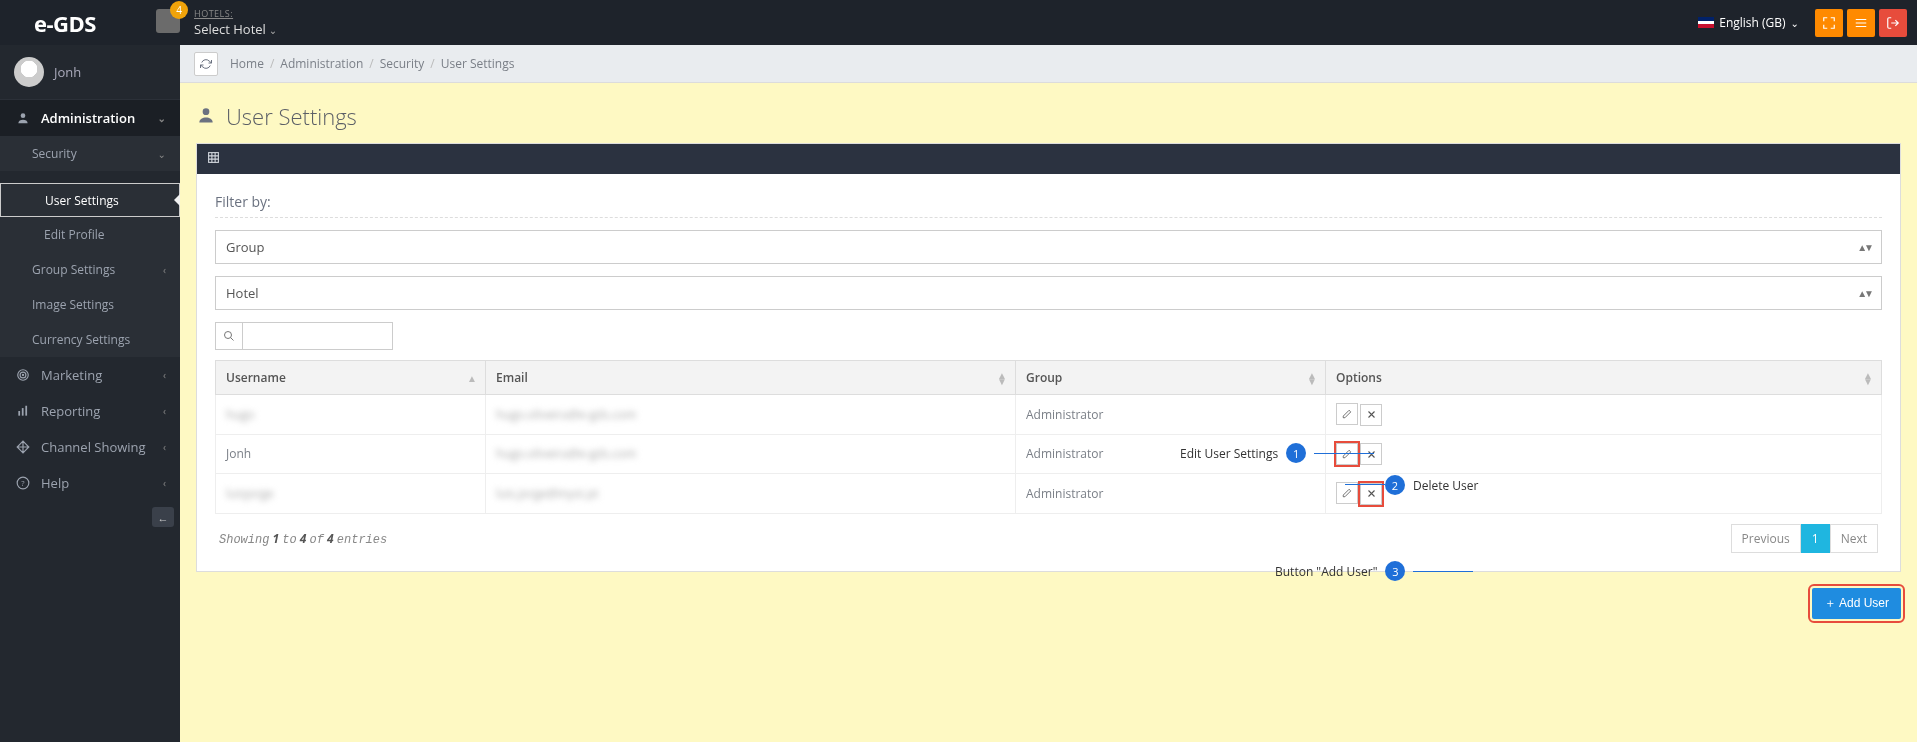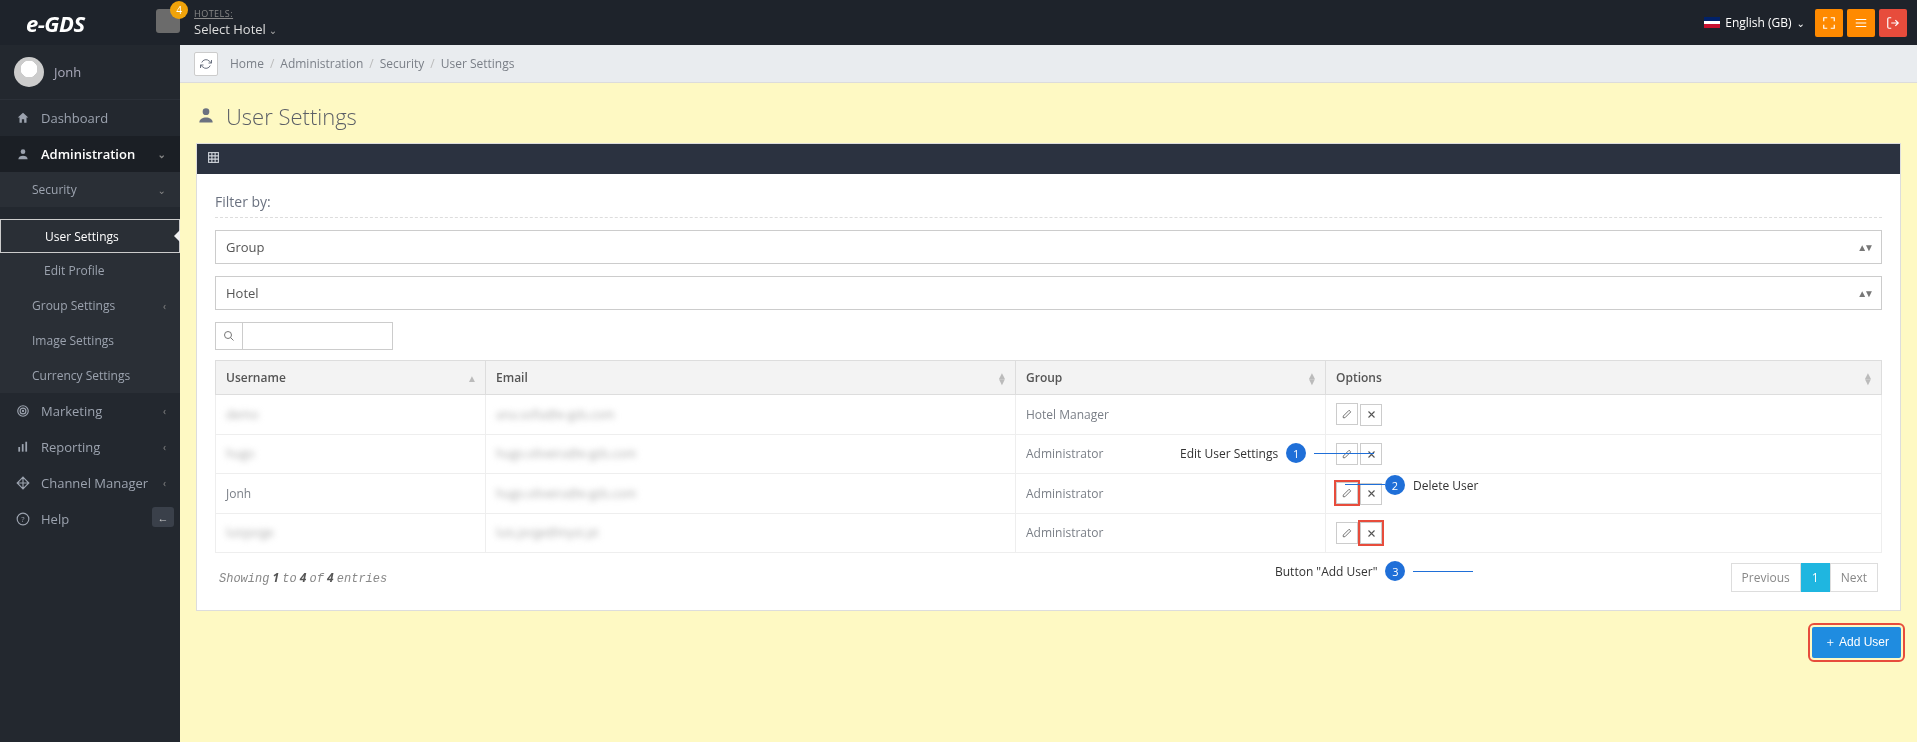--- a/index.html
+++ b/index.html
@@ -1,27 +1,27 @@
 <!DOCTYPE html>
 <html><head>
 <meta charset="utf-8">
 <style>
 * { box-sizing: border-box; margin: 0; padding: 0; }
 body { font-family: "Open Sans", "Helvetica Neue", Arial, sans-serif; font-size: 13px; color: #555; background: #f1f1f1; width: 1917px; }
 
 .topbar { background: #1e232b; height: 45px; display: flex; align-items: center; color: #fff; position: relative; }
-.logo { width: 150px; padding-left: 26px; font-size: 22px; font-weight: bold; letter-spacing: -0.5px; font-style: italic; }
+.logo { width: 150px; padding-left: 34px; font-size: 22px; font-weight: bold; letter-spacing: -0.5px; }
 .notif-wrap { position: relative; margin-left: 6px; margin-right: 14px; }
 .notif-icon { width: 24px; height: 24px; background: #6b6b6b; border-radius: 3px; display: inline-block; }
 .notif-badge { position: absolute; top: -8px; right: -8px; background: #f0a30a; color: #fff; border-radius: 50%; width: 18px; height: 18px; font-size: 10px; display: flex; align-items: center; justify-content: center; }
 .hotel-sel { color: #ccc; font-size: 11px; }
 .hotel-sel .lbl { text-transform: uppercase; letter-spacing: .5px; font-size: 9px; color: #888; text-decoration: underline; }
 .hotel-sel .val { font-size: 13px; color: #ddd; }
 .top-right { position: absolute; right: 10px; display: flex; align-items: center; gap: 4px; }
-.lang { color: #fff; font-size: 12px; margin-right: 6px; display: flex; align-items: center; gap: 5px; }
+.lang { color: #fff; font-size: 12px; margin-right: 12px; display: flex; align-items: center; gap: 5px; }
 .flag { display: inline-block; width: 16px; height: 11px; background: linear-gradient(180deg,#012169 0 33%,#fff 33% 66%,#c8102e 66%); }
 .sqbtn { width: 28px; height: 28px; display: flex; align-items: center; justify-content: center; border-radius: 2px; color: #fff; cursor: pointer; }
 .sq-orange { background: #ff8a00; }
 .sq-red { background: #e74c3c; }
 
 
 .shell { display: flex; }
 .sidebar { width: 180px; background: #23282f; min-height: 697px; color: #aab; position: relative; }
 .user-row { display: flex; align-items: center; gap: 10px; padding: 12px 14px; background: #23282f; border-bottom: 1px solid #2b3038; }
 .avatar { width: 30px; height: 30px; border-radius: 50%; background: radial-gradient(circle at 50% 40%, #fff 35%, #ccc 36%); }
@@ -118,28 +118,20 @@
 </div>
 
 <div class="shell">
 
   <div class="sidebar">
     <div class="user-row">
       <div class="avatar"></div>
       <span>Jonh</span>
     </div>
     <ul class="sidenav">
-      <li>
-        <span class="nav-icon">
-          <svg width="14" height="14" viewBox="0 0 24 24" fill="currentColor">
-              <path d="M12 3l9 8h-3v9h-4v-6H10v6H6v-9H3z"></path>
-            </svg>
-        </span>
-        <span>Dashboard</span>
-      </li>
       <li class="active">
         <span class="nav-icon">
           <svg width="14" height="14" viewBox="0 0 24 24" fill="currentColor">
               <circle cx="12" cy="8" r="4"></circle>
               <path d="M4 21c0-4 4-6 8-6s8 2 8 6"></path>
             </svg>
         </span>
         <span>Administration</span>
         <span class="chev">⌄</span>
       </li>
@@ -184,21 +176,21 @@
         </span>
         <span>Reporting</span>
         <span class="chev">‹</span>
       </li>
       <li>
         <span class="nav-icon">
           <svg width="14" height="14" viewBox="0 0 24 24" fill="none" stroke="currentColor" stroke-width="2">
               <path d="M12 2v20M2 12h20M7 7l-5 5 5 5M17 7l5 5-5 5M7 7l5-5 5 5M7 17l5 5 5-5"></path>
             </svg>
         </span>
-        <span>Channel Manager</span>
+        <span>Channel Showing</span>
         <span class="chev">‹</span>
       </li>
       <li>
         <span class="nav-icon">
           <svg width="14" height="14" viewBox="0 0 24 24" fill="currentColor">
               <circle cx="12" cy="12" r="10" fill="none" stroke="currentColor" stroke-width="2"></circle>
               <text x="12" y="17" text-anchor="middle" font-size="13" fill="currentColor">?</text>
             </svg>
         </span>
         <span>Help</span>
@@ -282,34 +274,20 @@
                 <span class="sort-ind">▲<br>▼</span>
               </th>
               <th>
                 <span>Options</span>
                 <span class="sort-ind">▲<br>▼</span>
               </th>
             </tr>
           </thead>
           <tbody id="tbody">
               <tr>
-                <td><span class="blurred">demo</span></td>
-                <td><span class="blurred">ana.sofia@e-gds.com</span></td>
-                <td>Hotel Manager</td>
-                <td><span class="opt-btn ">
-                    <svg width="10" height="10" viewBox="0 0 24 24" fill="none" stroke="currentColor" stroke-width="2">
-                      <path d="M17 3l4 4L7 21H3v-4z"></path>
-                    </svg>
-                  </span><span class="opt-btn ">
-                    <svg width="9" height="9" viewBox="0 0 24 24" fill="none" stroke="currentColor" stroke-width="3">
-                      <path d="M4 4l16 16M20 4L4 20"></path>
-                    </svg>
-                  </span></td>
-              </tr>
-              <tr>
                 <td><span class="blurred">hugo</span></td>
                 <td><span class="blurred">hugo.oliveira@e-gds.com</span></td>
                 <td>Administrator</td>
                 <td><span class="opt-btn ">
                     <svg width="10" height="10" viewBox="0 0 24 24" fill="none" stroke="currentColor" stroke-width="2">
                       <path d="M17 3l4 4L7 21H3v-4z"></path>
                     </svg>
                   </span><span class="opt-btn ">
                     <svg width="9" height="9" viewBox="0 0 24 24" fill="none" stroke="currentColor" stroke-width="3">
                       <path d="M4 4l16 16M20 4L4 20"></path>

